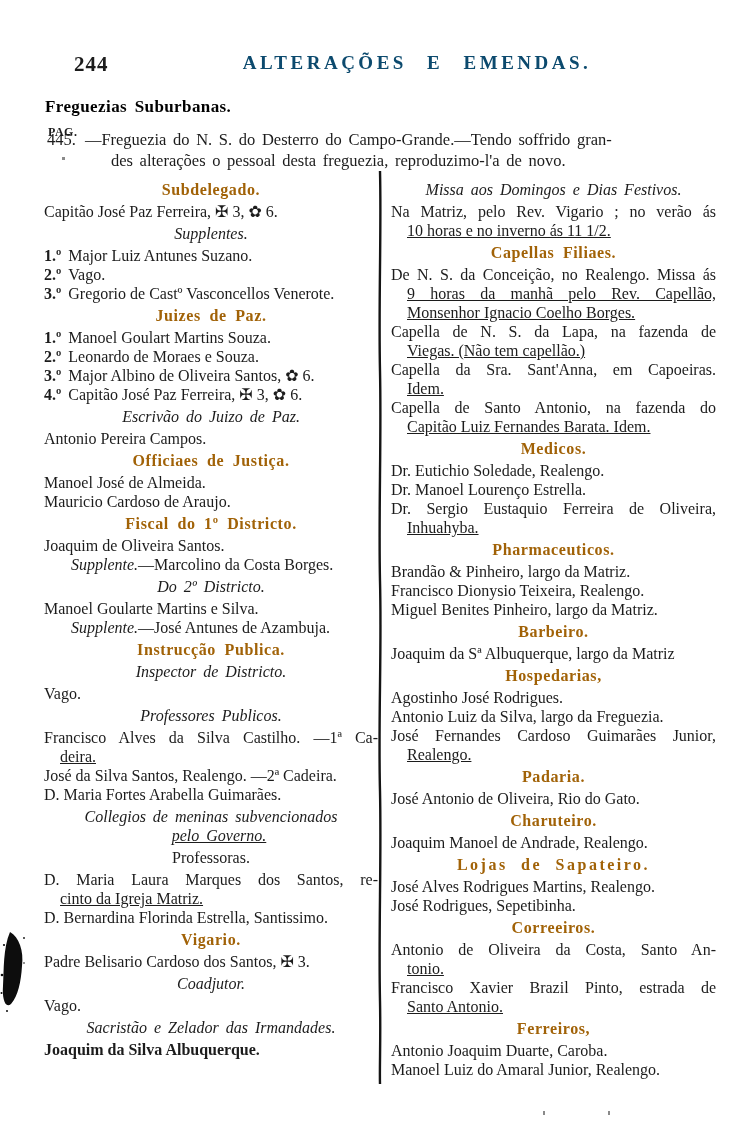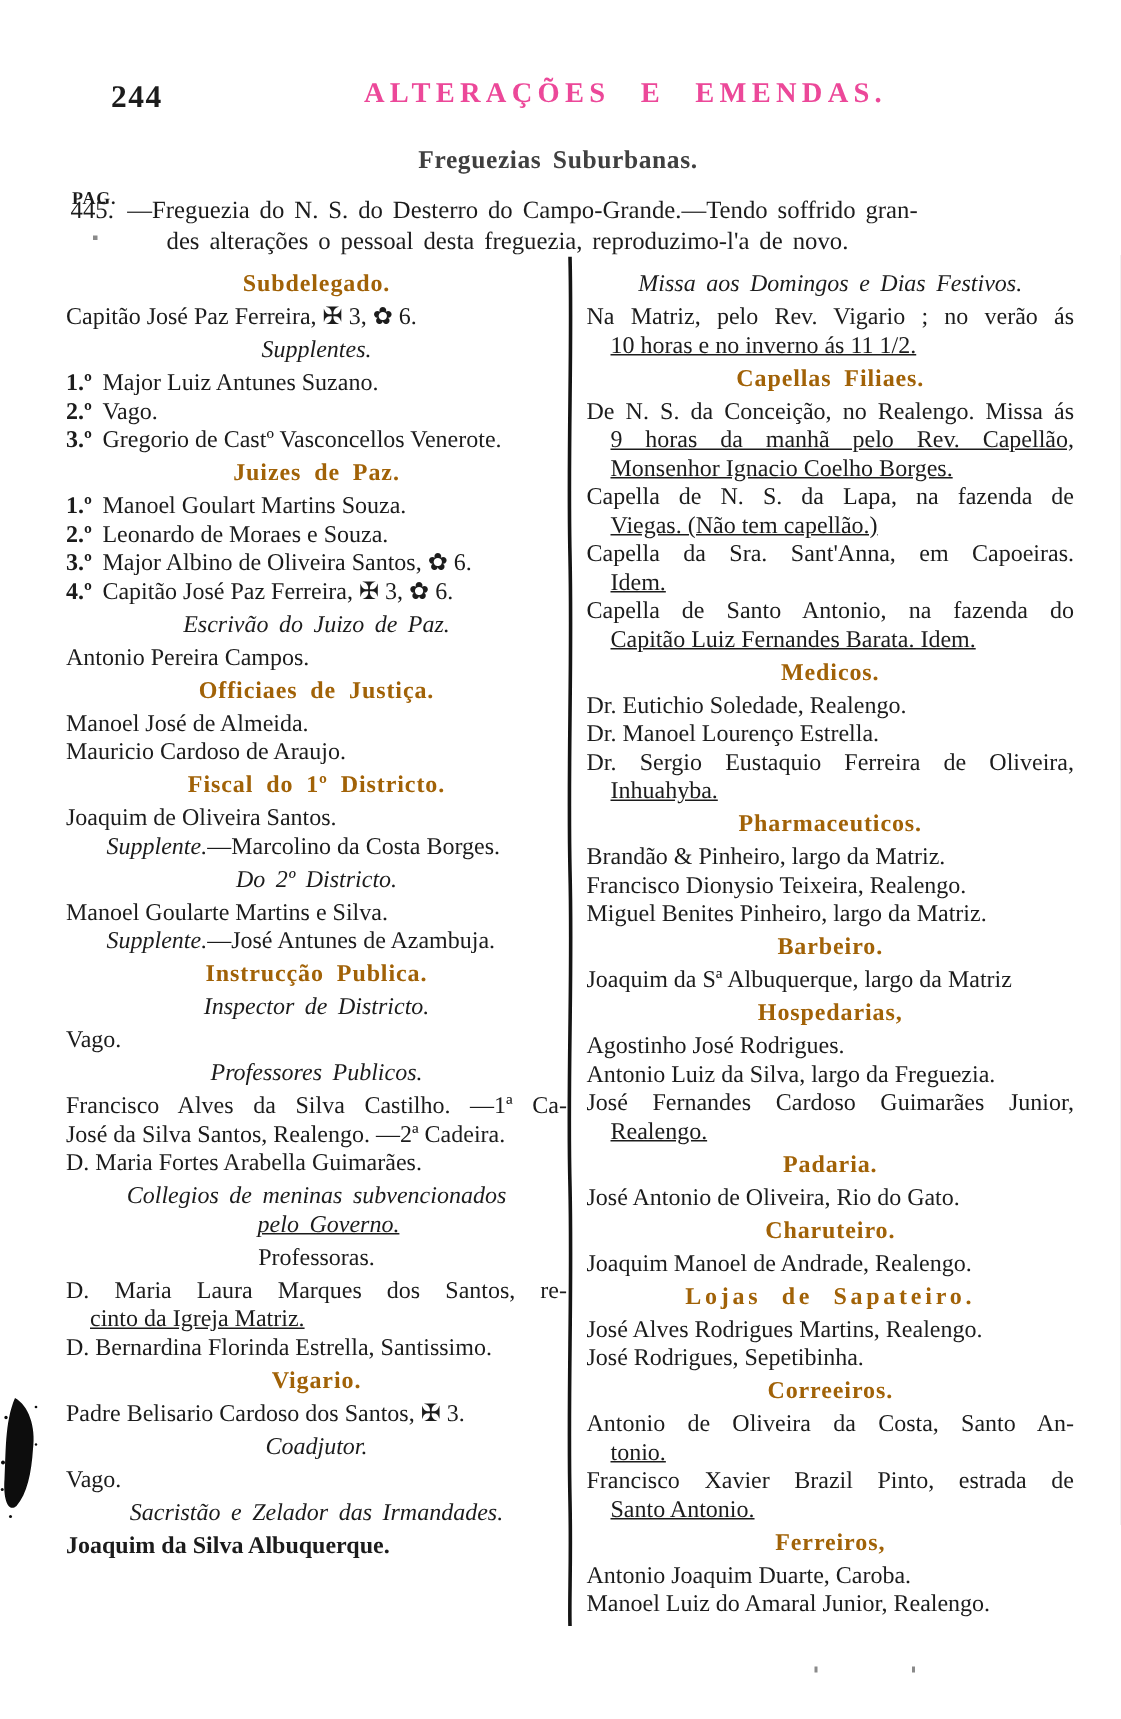--- a/index.html
+++ b/index.html
@@ -1,23 +1,23 @@
 <!DOCTYPE html>
 <html><head>
 <meta charset="utf-8">
 <style>
   html,body{margin:0;padding:0;background:#e8e8e8;}
   .page{position:relative;width:747px;height:1146px;background:#ffffff;overflow:hidden;
         font-family:"Liberation Serif","DejaVu Serif",serif;color:#1c1c1c;}
   .page-number{position:absolute;left:74px;top:52px;font-size:21px;font-weight:bold;letter-spacing:1px;}
   .pag-label{position:absolute;left:48px;top:85px;font-size:12px;font-weight:bold;letter-spacing:.5px;margin-top:40px;}
   .running-title{position:absolute;left:142px;right:55px;top:52px;text-align:center;
-        font-size:19px;font-weight:bold;letter-spacing:3.5px;word-spacing:12px;color:#ec4899;}
-  .section-title{position:absolute;left:45px;right:48px;top:97px;text-align:center;
-        font-size:17px;font-weight:bold;letter-spacing:.4px;word-spacing:3px;color:#404040;}
+        font-size:19px;font-weight:bold;letter-spacing:3.5px;word-spacing:12px;color:#0c4a6e;}
+  .section-title{position:absolute;left:45px;right:48px;top:97px;
+        font-size:17px;font-weight:bold;letter-spacing:.4px;word-spacing:3px;color:#000000;}
   .intro{position:absolute;left:47px;top:129px;width:664px;font-size:16.5px;line-height:21px;word-spacing:2.5px;}
   .entry-num{padding-right:9px;}
   .intro2{margin-left:64px;}
   .col{position:absolute;top:177px;font-size:16px;line-height:19px;}
   #colL{left:44px;width:334px;}
   #colR{left:391px;width:325px;}
   .blk{margin:0;}
   .blk.hb{font-weight:bold;text-align:center;margin:3px 0;letter-spacing:.6px;word-spacing:4px;color:#a16207;}
   .blk.hi{font-style:italic;text-align:center;margin:3px 0;word-spacing:3px;}
   .blk.hr{text-align:center;margin:3px 0;}
@@ -125,20 +125,21 @@
         <div class="ln">Inspector de Districto.</div>
       </div>
       <div class="blk b">
         <div class="ln">Vago.</div>
       </div>
       <div class="blk hi">
         <div class="ln">Professores Publicos.</div>
       </div>
       <div class="blk b">
         <div class="ln full">Francisco Alves da Silva Castilho. —1ª Ca-</div>
+        <div class="ln cont">deira.</div>
       </div>
       <div class="blk b">
         <div class="ln">José da Silva Santos, Realengo. —2ª Cadeira.</div>
       </div>
       <div class="blk b">
         <div class="ln">D. Maria Fortes Arabella Guimarães.</div>
       </div>
       <div class="blk hi">
         <div class="ln">Collegios de meninas subvencionados</div>
         <div class="ln cont">pelo Governo.</div>

